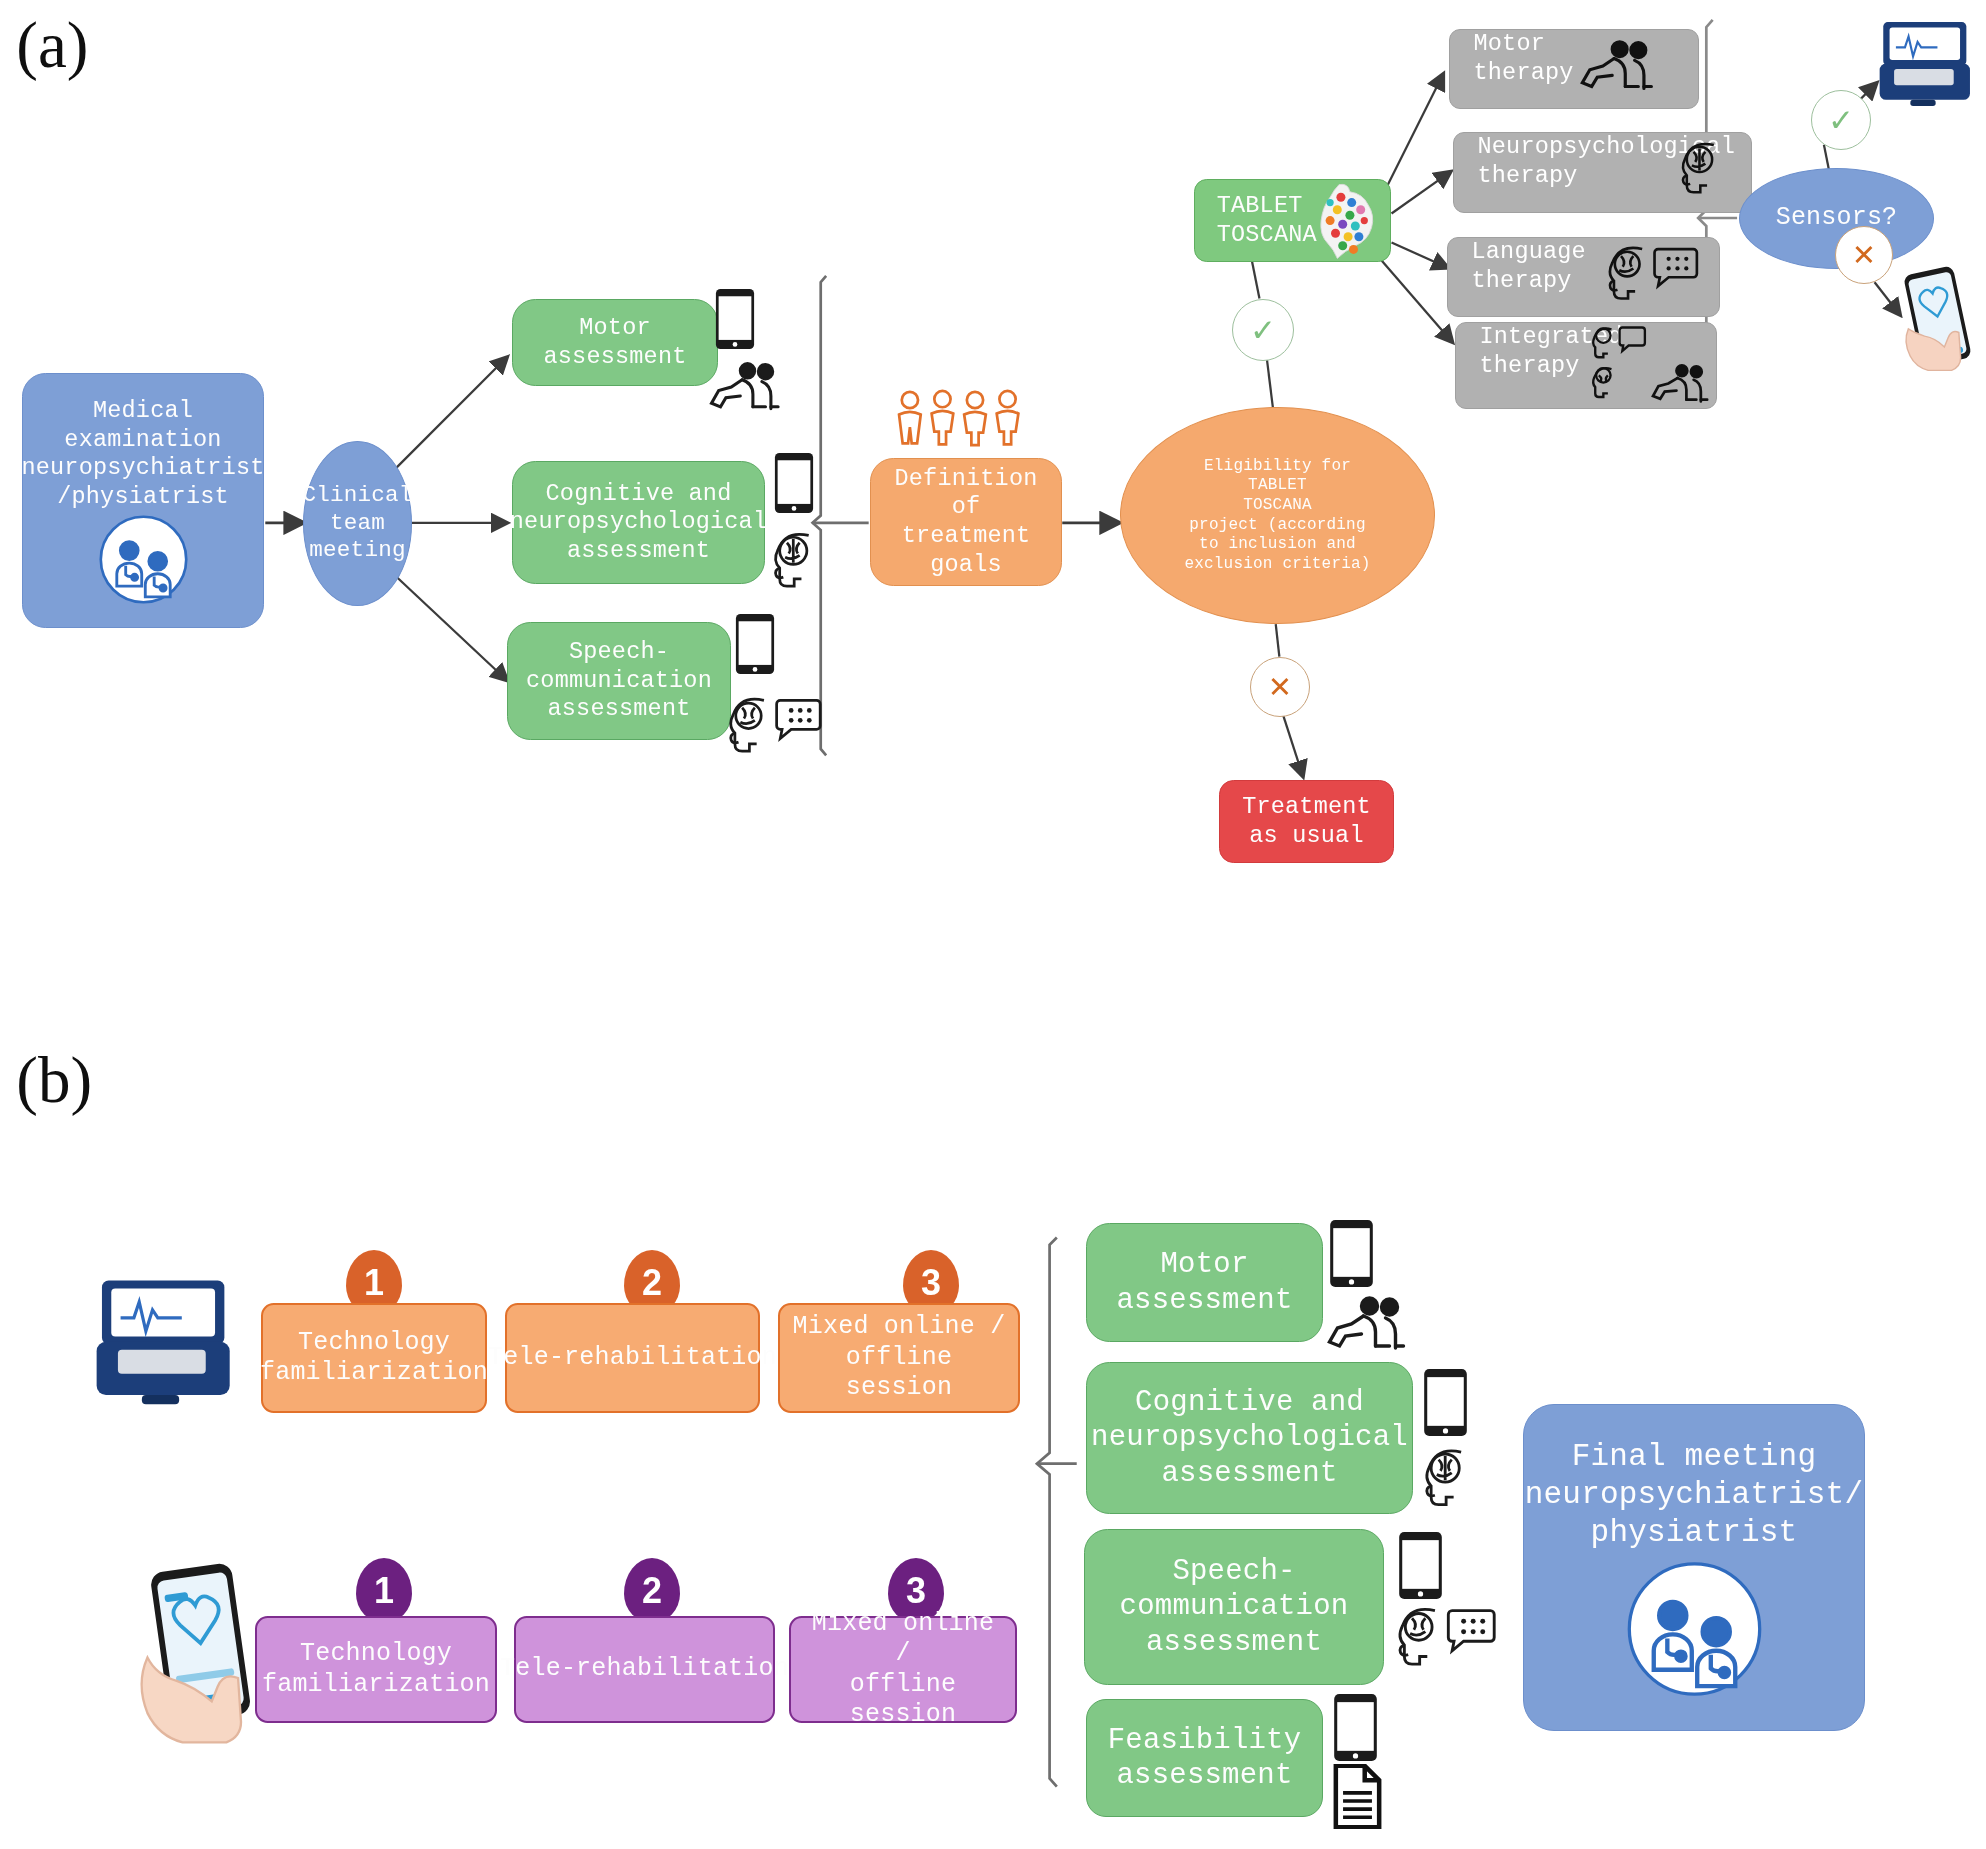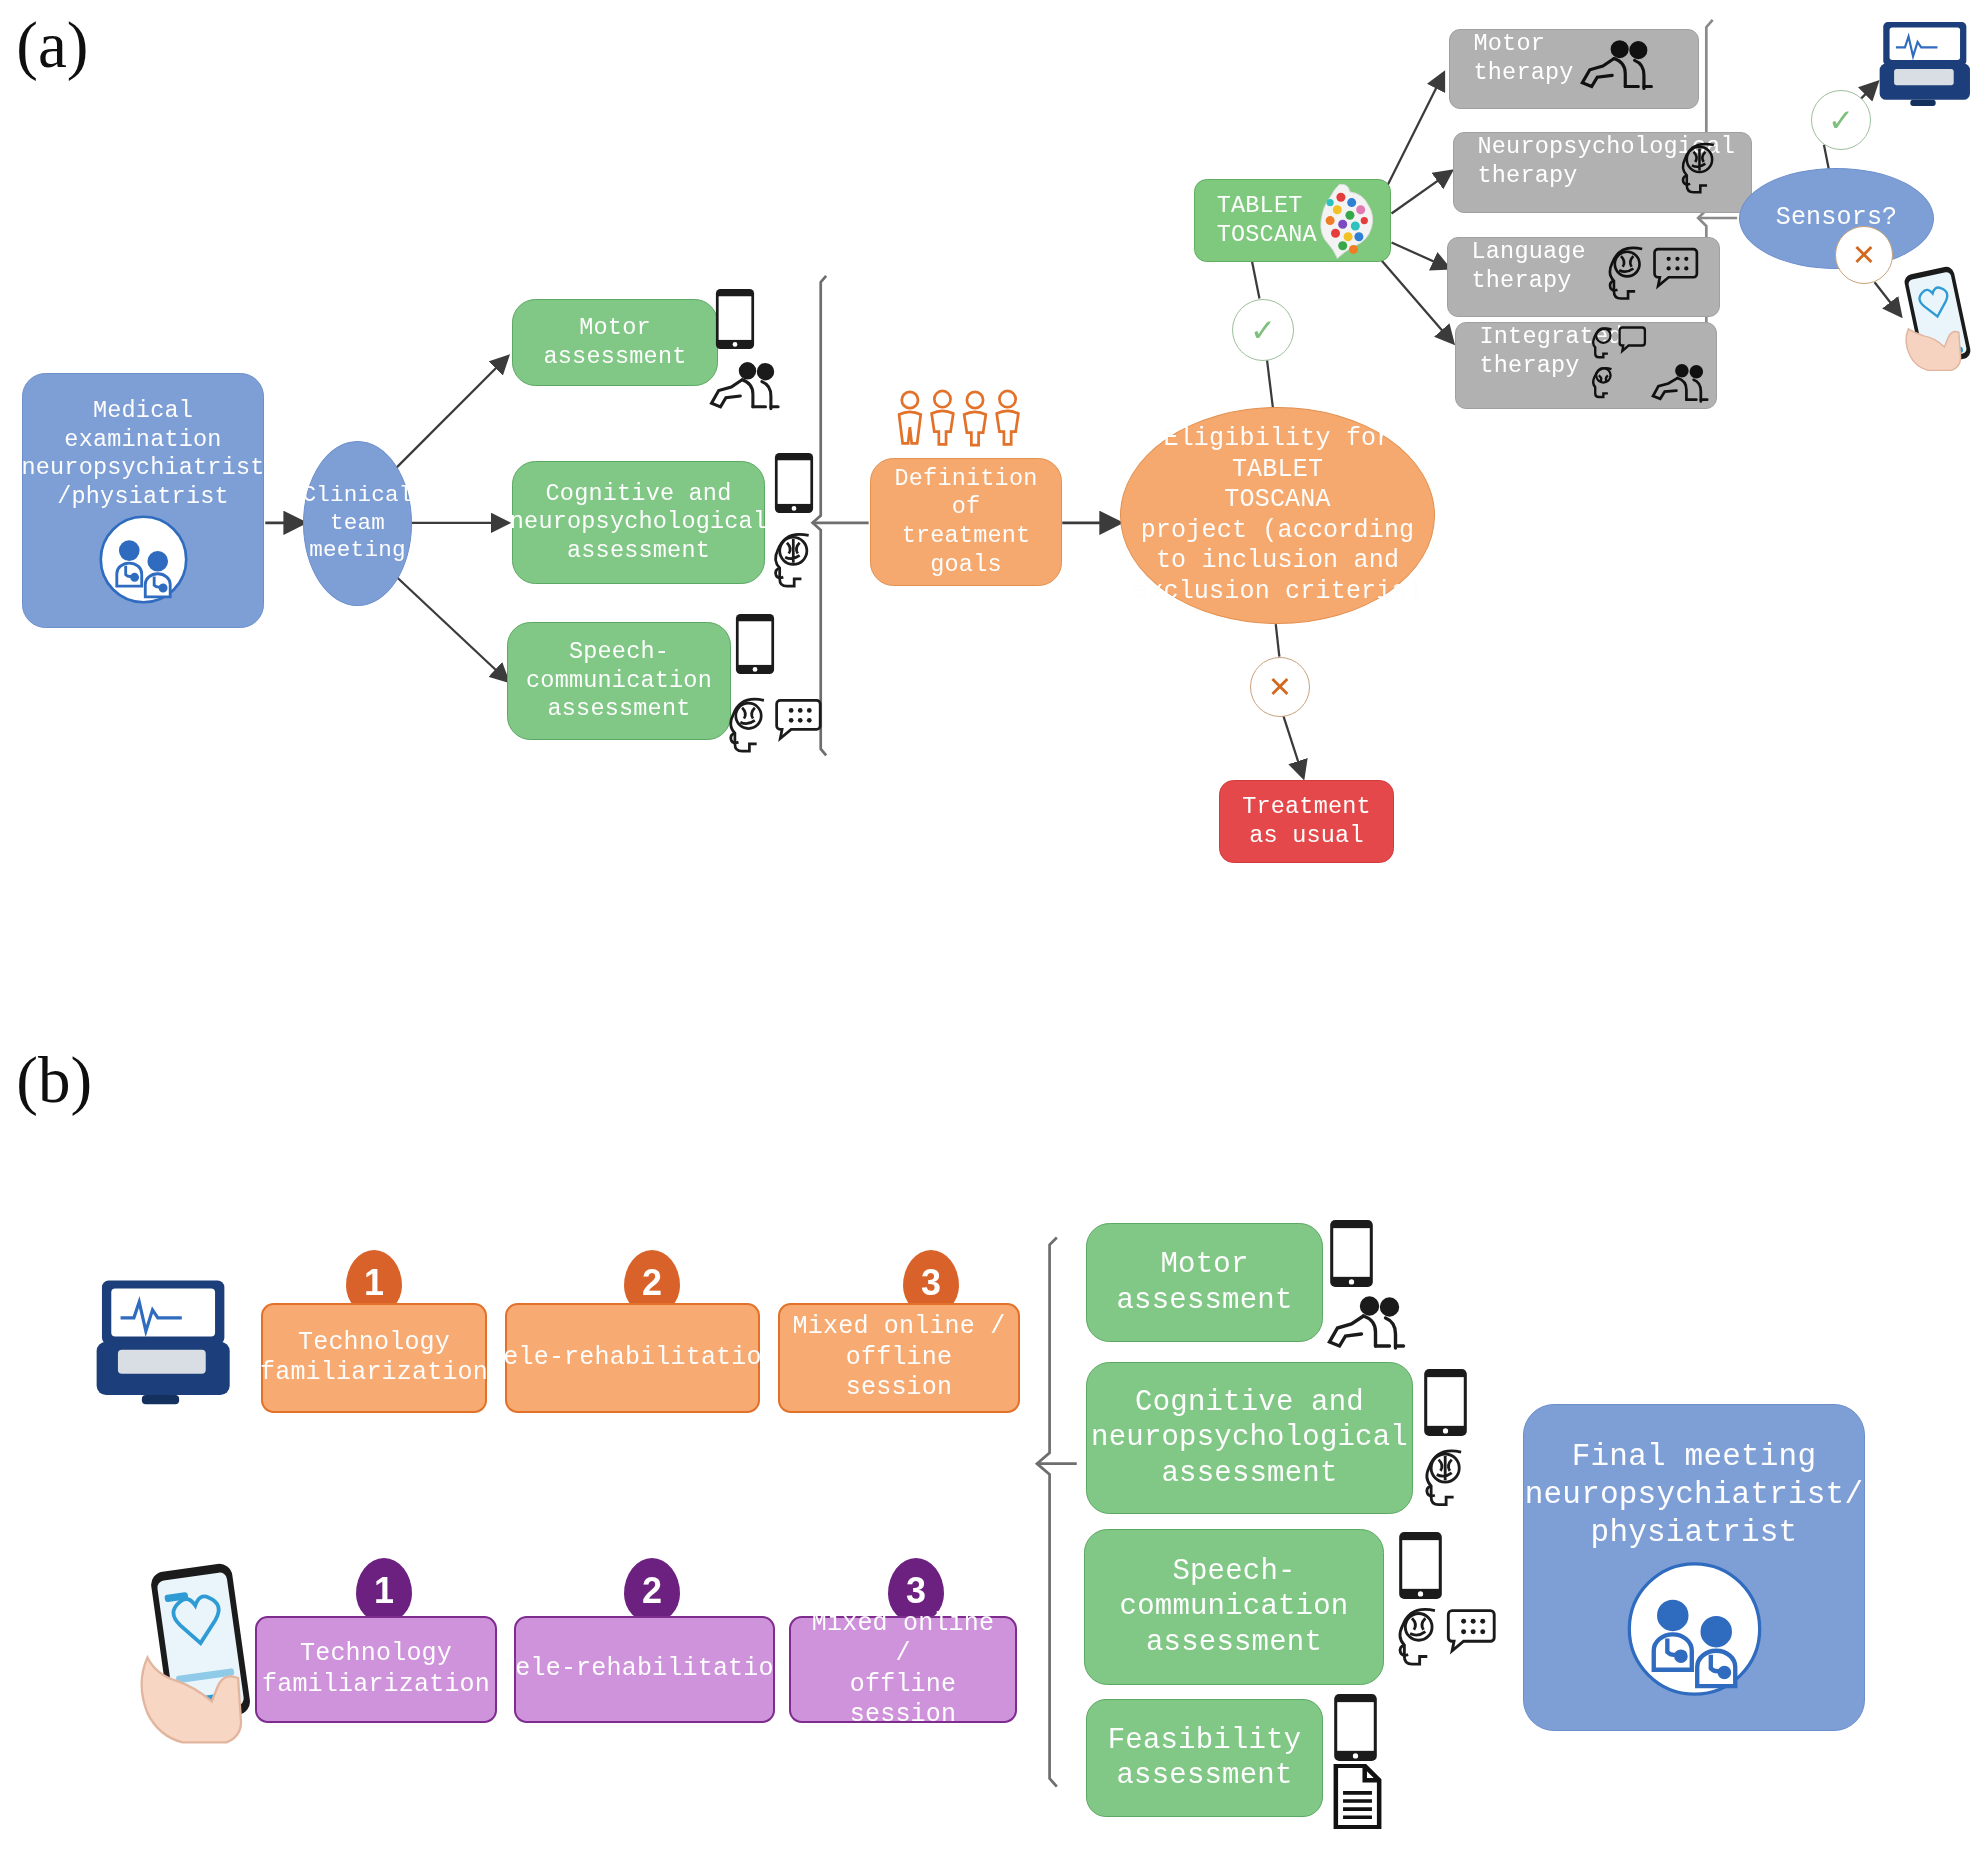--- a/index.html
+++ b/index.html
@@ -208,21 +208,21 @@
       <path d="M118,27 q12,-6 24,0 l-3,20 h-5 l0,14 h-8 l0,-14 h-5 z"></path>
   </g>
 </svg>
 
 <div class="node rounded orange" style="left:870px;top:458px;width:192px;height:128px;font-size:23.5px;flex-direction:column;">
   <span>Definition of</span>
   <span>treatment</span>
   <span>goals</span>
 </div>
 
-<div class="node ellipse orange" style="left:1120px;top:407px;width:315px;height:217px;font-size:25px;flex-direction:column;">
+<div class="node ellipse orange" style="left:1120px;top:407px;width:315px;height:217px;font-size:16px;flex-direction:column;">
   <span>Eligibility for</span>
   <span>TABLET</span>
   <span>TOSCANA</span>
   <span>project (according</span>
   <span>to inclusion and</span>
   <span>exclusion criteria)</span>
 </div>
 
 <div class="dcircle ok" style="left:1232px;top:299px;width:60px;height:60px;font-size:31px;">✓</div>
 <div class="dcircle no" style="left:1250px;top:657px;width:58px;height:58px;font-size:29px;">✕</div>

